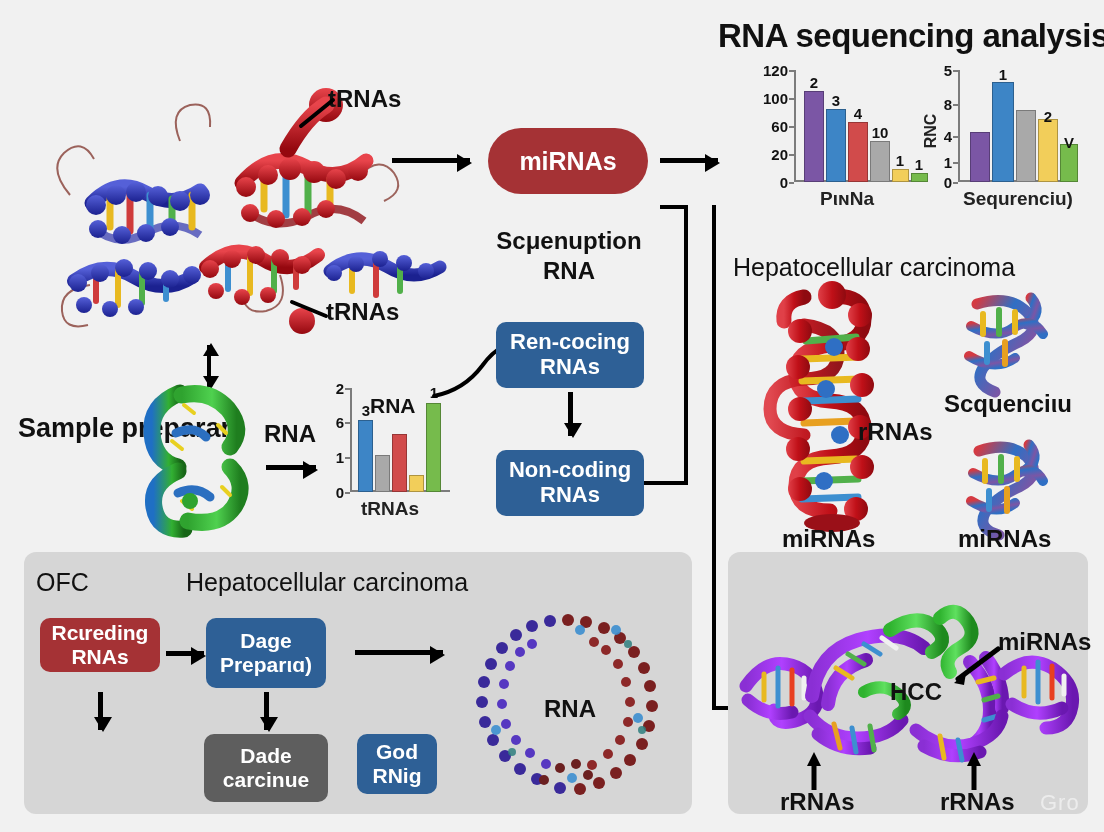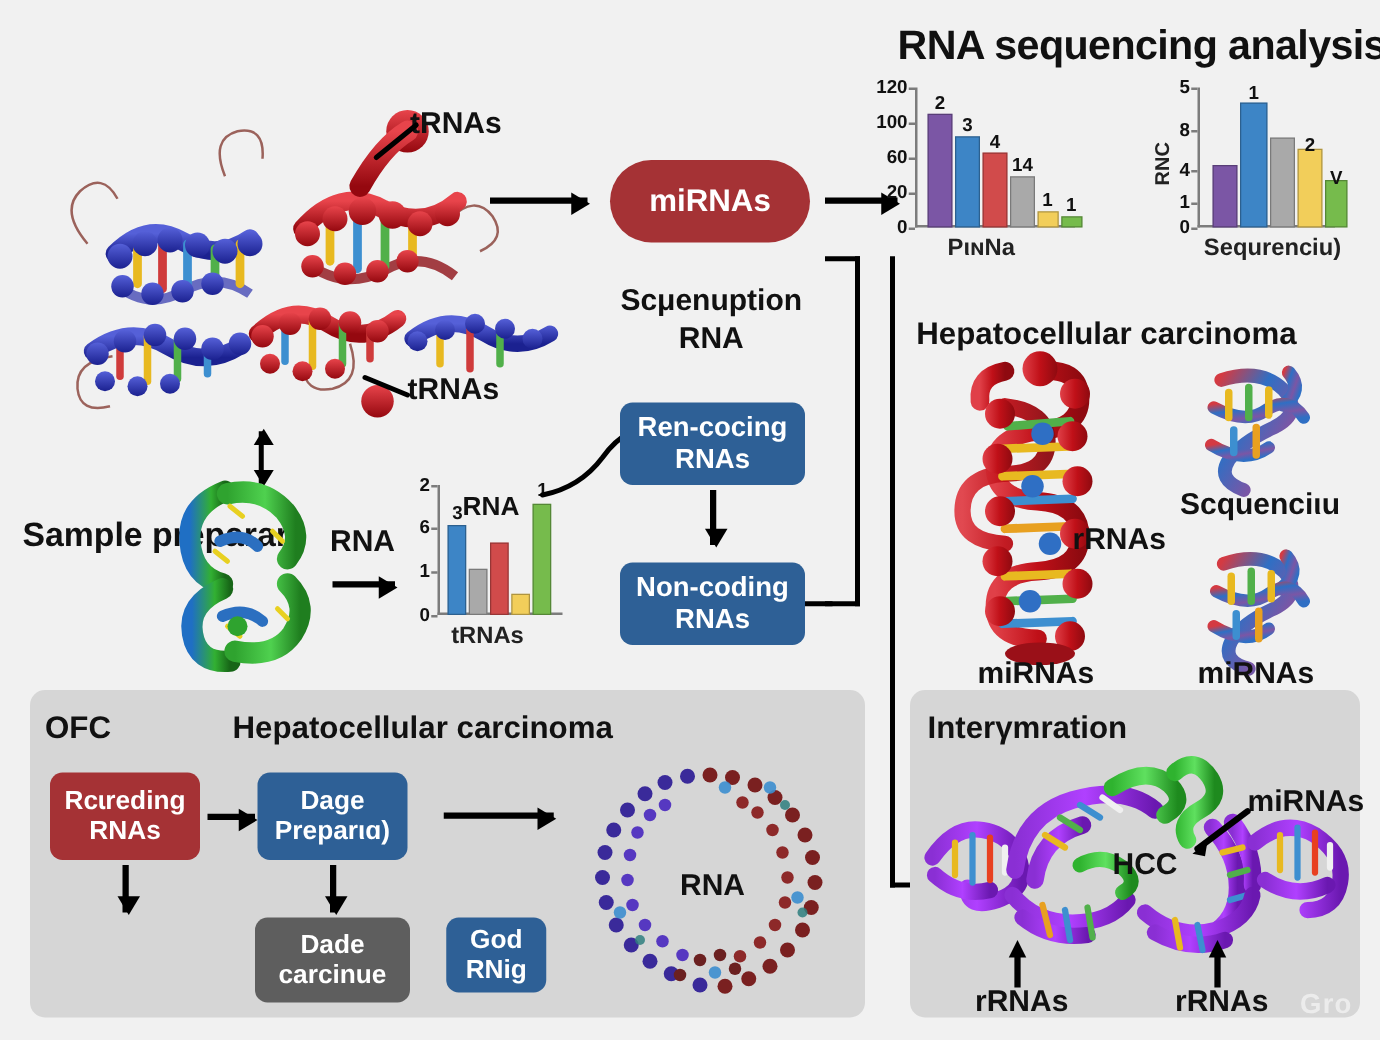--- a/index.html
+++ b/index.html
@@ -13,21 +13,21 @@
   #stage { position: relative; width: 1104px; height: 832px; background: #f1f1f1; }
 
   .abs { position: absolute; }
 
   .title {
     font-weight: bold; color: #111; letter-spacing: -0.5px;
     white-space: nowrap;
   }
   .t-main-left { left: 18px; top: 17px; font-size: 33px; }
   .t-main-right { left: 718px; top: 17px; font-size: 33px; }
-  .t-sec { font-size: 25px; font-weight: bold; color: #111; white-space: nowrap; }
+  .t-sec { font-size: 25px; font-weight: normal; color: #111; white-space: nowrap; }
 
   .lbl { font-size: 24px; font-weight: bold; color: #111; white-space: nowrap; }
 
   
   .pill {
     display: flex; align-items: center; justify-content: center;
     text-align: center; color: #fff; font-weight: bold;
     line-height: 1.12;
   }
   .pill-red  { background: #a53235; }
@@ -95,21 +95,21 @@
     position:absolute; font-size:16px; font-weight:bold; color:#222;
     transform-origin: center; transform: rotate(-90deg);
     white-space:nowrap;
   }
   .chart-inner-title {
     position:absolute; font-size:21px; font-weight:bold; color:#111;
     white-space:nowrap;
   }
 
   .watermark {
-    position:absolute; font-size:22px; font-weight:bold;
+    position:absolute; font-size:22px; font-weight:normal;
     color: rgba(255,255,255,.55); letter-spacing:1px;
   }
   svg { display:block; overflow:visible; }
 </style>
 </head>
 <body>
 
 <div id="stage">
 
   <div class="abs title t-main-right">RNA sequencing analysis</div>
@@ -350,21 +350,21 @@
     <span>Non-coding RNAs</span>
   </div>
 
   <div class="arrow-h" style="left:660px; top:158px; width:58px;"></div>
 
   <div class="bracket" style="left:660px; top:205px; width:28px; height:280px;"></div>
   <div class="abs" style="left:644px; top:481px; width:22px; height:4px; background:#000;"></div>
   <div class="abs" style="left:712px; top:205px; width:4px; height:505px; background:#000;"></div>
   <div class="abs" style="left:712px; top:706px; width:32px; height:4px; background:#000;"></div>
 
-  <div class="chart" style="left:690px; top:62px; width:180px; height:150px;">
+  <div class="chart" style="left:752px; top:62px; width:180px; height:150px;">
     <div class="chart-plot" style="left:42px; top:8px; width:128px; height:112px;">
       <div class="axis-y"></div>
       <div class="axis-x"></div>
 
       <div class="ytickmark" style="top:0;"></div>
       <div class="ytick" style="top:0;">120</div>
       <div class="ytickmark" style="top:28px;"></div>
       <div class="ytick" style="top:28px;">100</div>
       <div class="ytickmark" style="top:56px;"></div>
       <div class="ytick" style="top:56px;">60</div>
@@ -376,21 +376,21 @@
       <div class="bar" style="left:10px; width:20px; height:91px; background:#7b56a5;"></div>
       <div class="bar" style="left:32px; width:20px; height:73px; background:#3d85c6;"></div>
       <div class="bar" style="left:54px; width:20px; height:60px; background:#d14b4b;"></div>
       <div class="bar" style="left:76px; width:20px; height:41px; background:#a9a9a9;"></div>
       <div class="bar" style="left:98px; width:17px; height:13px; background:#f2ce5a;"></div>
       <div class="bar" style="left:117px; width:17px; height:9px;  background:#76bb4c;"></div>
 
       <div class="barlbl" style="left:20px;  top:4px;">2</div>
       <div class="barlbl" style="left:42px;  top:22px;">3</div>
       <div class="barlbl" style="left:64px;  top:35px;">4</div>
-      <div class="barlbl" style="left:86px;  top:54px;">14</div>
+      <div class="barlbl" style="left:86px;  top:54px;">10</div>
       <div class="barlbl" style="left:106px; top:82px;">1</div>
       <div class="barlbl" style="left:125px; top:86px;">1</div>
     </div>
     <div class="xlabel" style="left:30px; top:126px; width:130px;">PιɴNa</div>
   </div>
 
   <div class="chart" style="left:918px; top:62px; width:170px; height:150px;">
     <div class="chart-plot" style="left:40px; top:8px; width:110px; height:112px;">
       <div class="axis-y"></div>
       <div class="axis-x"></div>
@@ -523,21 +523,21 @@
       </g>
     </svg>
   </div>
   <div class="abs lbl" style="left:958px; top:525px;">miRNAs</div>
 
   <div class="panel abs" style="left:24px; top:552px; width:668px; height:262px;"></div>
 
   <div class="abs t-sec" style="left:36px; top:568px;">OFC</div>
   <div class="abs t-sec" style="left:186px; top:568px;">Hepatocellular carcinoma</div>
 
-  <div class="abs pill pill-red" style="left:40px; top:618px; width:120px; height:70px; border-radius:10px; font-size:21px;">
+  <div class="abs pill pill-red" style="left:40px; top:618px; width:120px; height:54px; border-radius:10px; font-size:21px;">
     <span>Rcɩreding RNAs</span>
   </div>
 
   <div class="arrow-h" style="left:166px; top:651px; width:38px;"></div>
 
   <div class="abs pill pill-blue" style="left:206px; top:618px; width:120px; height:70px; border-radius:10px; font-size:21px;">
     <span>Dage Preparιɑ)</span>
   </div>
 
   <div class="arrow-v" style="left:98px; top:692px; height:38px;"></div>
@@ -626,21 +626,20 @@
           <circle cx="108" cy="156" r="5"></circle>
           <circle cx="120" cy="167" r="5"></circle>
         <circle cx="76" cy="172" r="5"></circle>
       </g>
     </svg>
   </div>
   <div class="abs lbl" style="left:544px; top:695px;">RNA</div>
 
   <div class="panel abs" style="left:728px; top:552px; width:360px; height:262px;"></div>
 
-  <div class="abs t-sec" style="left:742px; top:568px;">Interγmration</div>
 
   <div class="abs" style="left:740px; top:600px; width:340px; height:175px;">
     <svg width="340" height="175" viewBox="0 0 340 175">
       <defs>
         <linearGradient id="gPurp" x1="0" y1="0" x2="1" y2="0">
           <stop offset="0%" stop-color="#8a2fd4"></stop>
             <stop offset="50%" stop-color="#b040ff"></stop>
             <stop offset="100%" stop-color="#6a18b0"></stop>
         </linearGradient>
         <linearGradient id="gGrn2" x1="0" y1="0" x2="1" y2="0">

